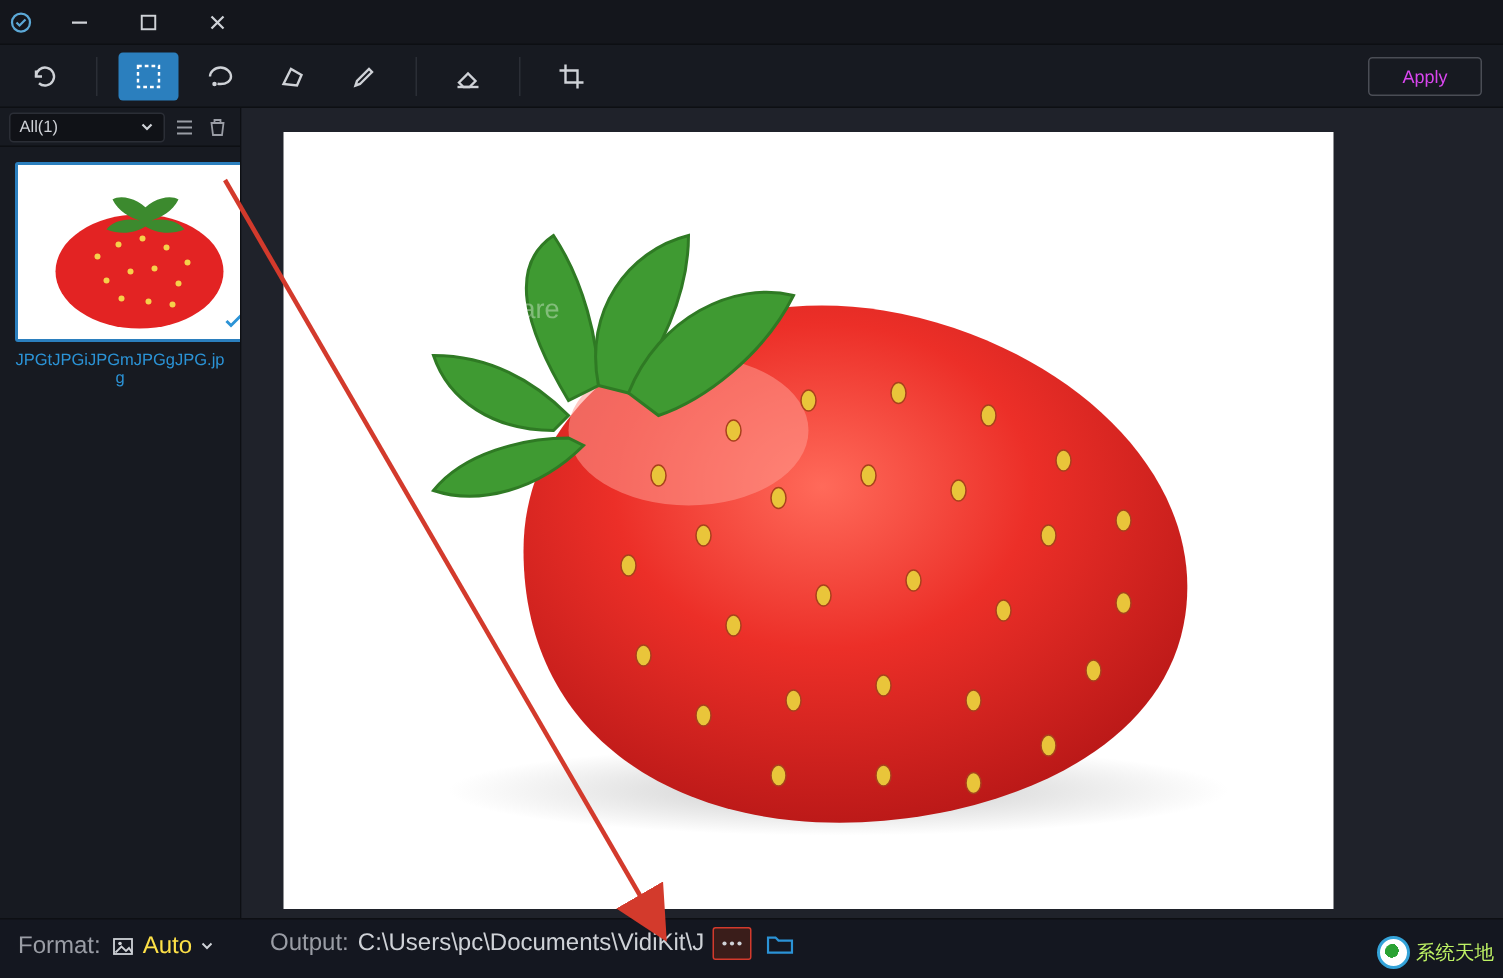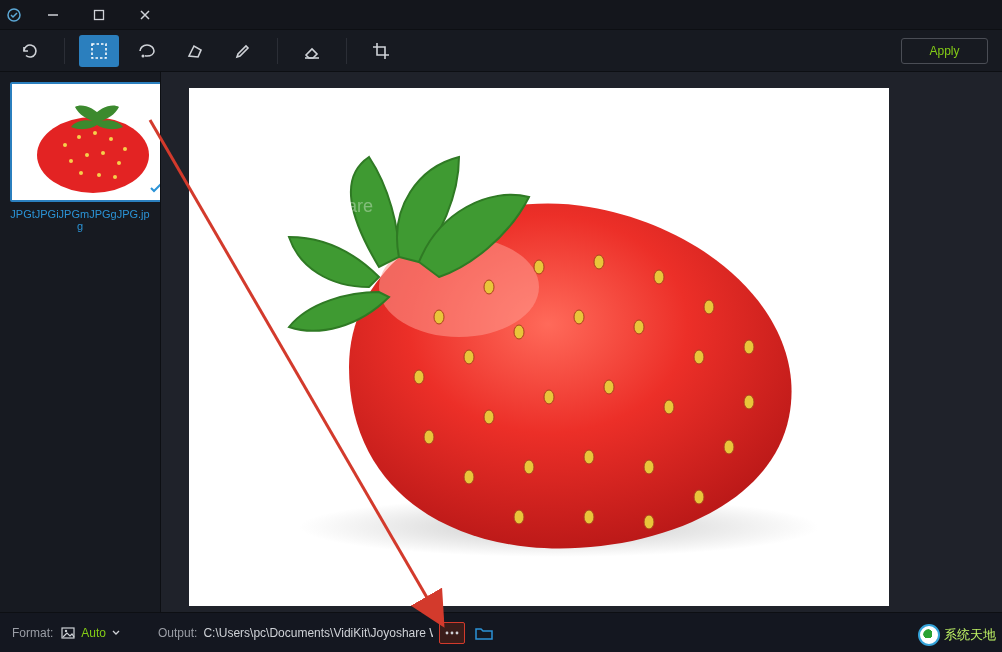--- a/index.html
+++ b/index.html
@@ -69,23 +69,23 @@
 }
 .tool-btn {
   width: 40px; height: 32px;
   display: flex; align-items: center; justify-content: center;
   border-radius: 3px;
   color: #cfd2d7;
 }
 .tool-btn.active { background: #2b7fbe; color: #fff; }
 .toolbar .spacer { flex: 1; }
 .apply-btn {
-  width: 87px; height: 26px;
+  width: 76px; height: 26px;
   border: 1px solid #4a4d55;
-  color: #84cc16;
+  color: #d946ef;
   border-radius: 3px;
   display: flex; align-items: center; justify-content: center;
   font-size: 12px;
   margin-right: 4px;
 }
 .tool-sep { width: 1px; height: 26px; background: #2b2e36; margin: 0 6px; }
 
 
 .main {
   position: absolute;
@@ -217,31 +217,31 @@
   color: #cfd2d7;
 }
 
 
 .footer {
   position: absolute;
   left: 0; right: 0; bottom: 0;
   height: 40px;
   background: #141720;
   display: flex;
-  align-items: center;
+  align-items: flex-end;
   padding: 12px 12px;
   gap: 8px;
-  font-size: 12px;
+  font-size: 16px;
   color: #cfd2d7;
   border-top: 1px solid #0d0f13;
 }
 .footer .lbl { color: #9a9da5; }
 .footer .auto-sel {
   display: flex; align-items: center; gap: 6px;
-  color: #84cc16;
+  color: #fde047;
 }
 .footer .path {
   color: #cfd2d7;
   max-width: 230px;
   overflow: hidden;
   white-space: nowrap;
 }
 .footer .out-group { display: flex; align-items: center; gap: 6px; margin-left: 30px; }
 .footer .dots-btn {
   width: 26px; height: 22px;
@@ -369,20 +369,38 @@
     <div class="spacer"></div>
     <div class="apply-btn">
       <span>Apply</span>
     </div>
   </div>
 </div>
 
 <div class="main">
 
   <div class="sidebar">
+    <div class="filterbar">
+      <div class="filter-select">
+        <span>All(1)</span>
+        <svg width="10" height="10" viewBox="0 0 10 10">
+            <path d="M2 3l3 3 3-3" fill="none" stroke="#cfd2d7" stroke-width="1.5"></path>
+          </svg>
+      </div>
+      <div class="mini-btn">
+        <svg width="14" height="14" viewBox="0 0 14 14">
+            <path d="M2 3h10M2 7h10M2 11h10" stroke="currentColor" stroke-width="1.3"></path>
+          </svg>
+      </div>
+      <div class="mini-btn">
+        <svg width="14" height="14" viewBox="0 0 14 14">
+            <path d="M3 4h8l-1 8H4zM5 4V2h4v2" fill="none" stroke="currentColor" stroke-width="1.2"></path>
+          </svg>
+      </div>
+    </div>
     <div class="thumbs">
       <div class="thumb">
         <div class="thumb-img">
 
           <svg width="150" height="110" viewBox="0 0 150 110">
             <ellipse cx="78" cy="68" rx="56" ry="38" fill="#e32323"></ellipse>
             <path d="M78 30c6-10 20-14 26-10-4 8-12 12-18 14 8-2 18 0 22 6-10 4-20 2-26-2-6 4-16 6-26 2 4-6 14-8 22-6-6-2-14-6-18-14 6-4 20 0 26 10z" fill="#3c8a2e"></path>
             <g fill="#f6d04a">
               <circle cx="50" cy="58" r="2"></circle>
                 <circle cx="64" cy="50" r="2"></circle>

